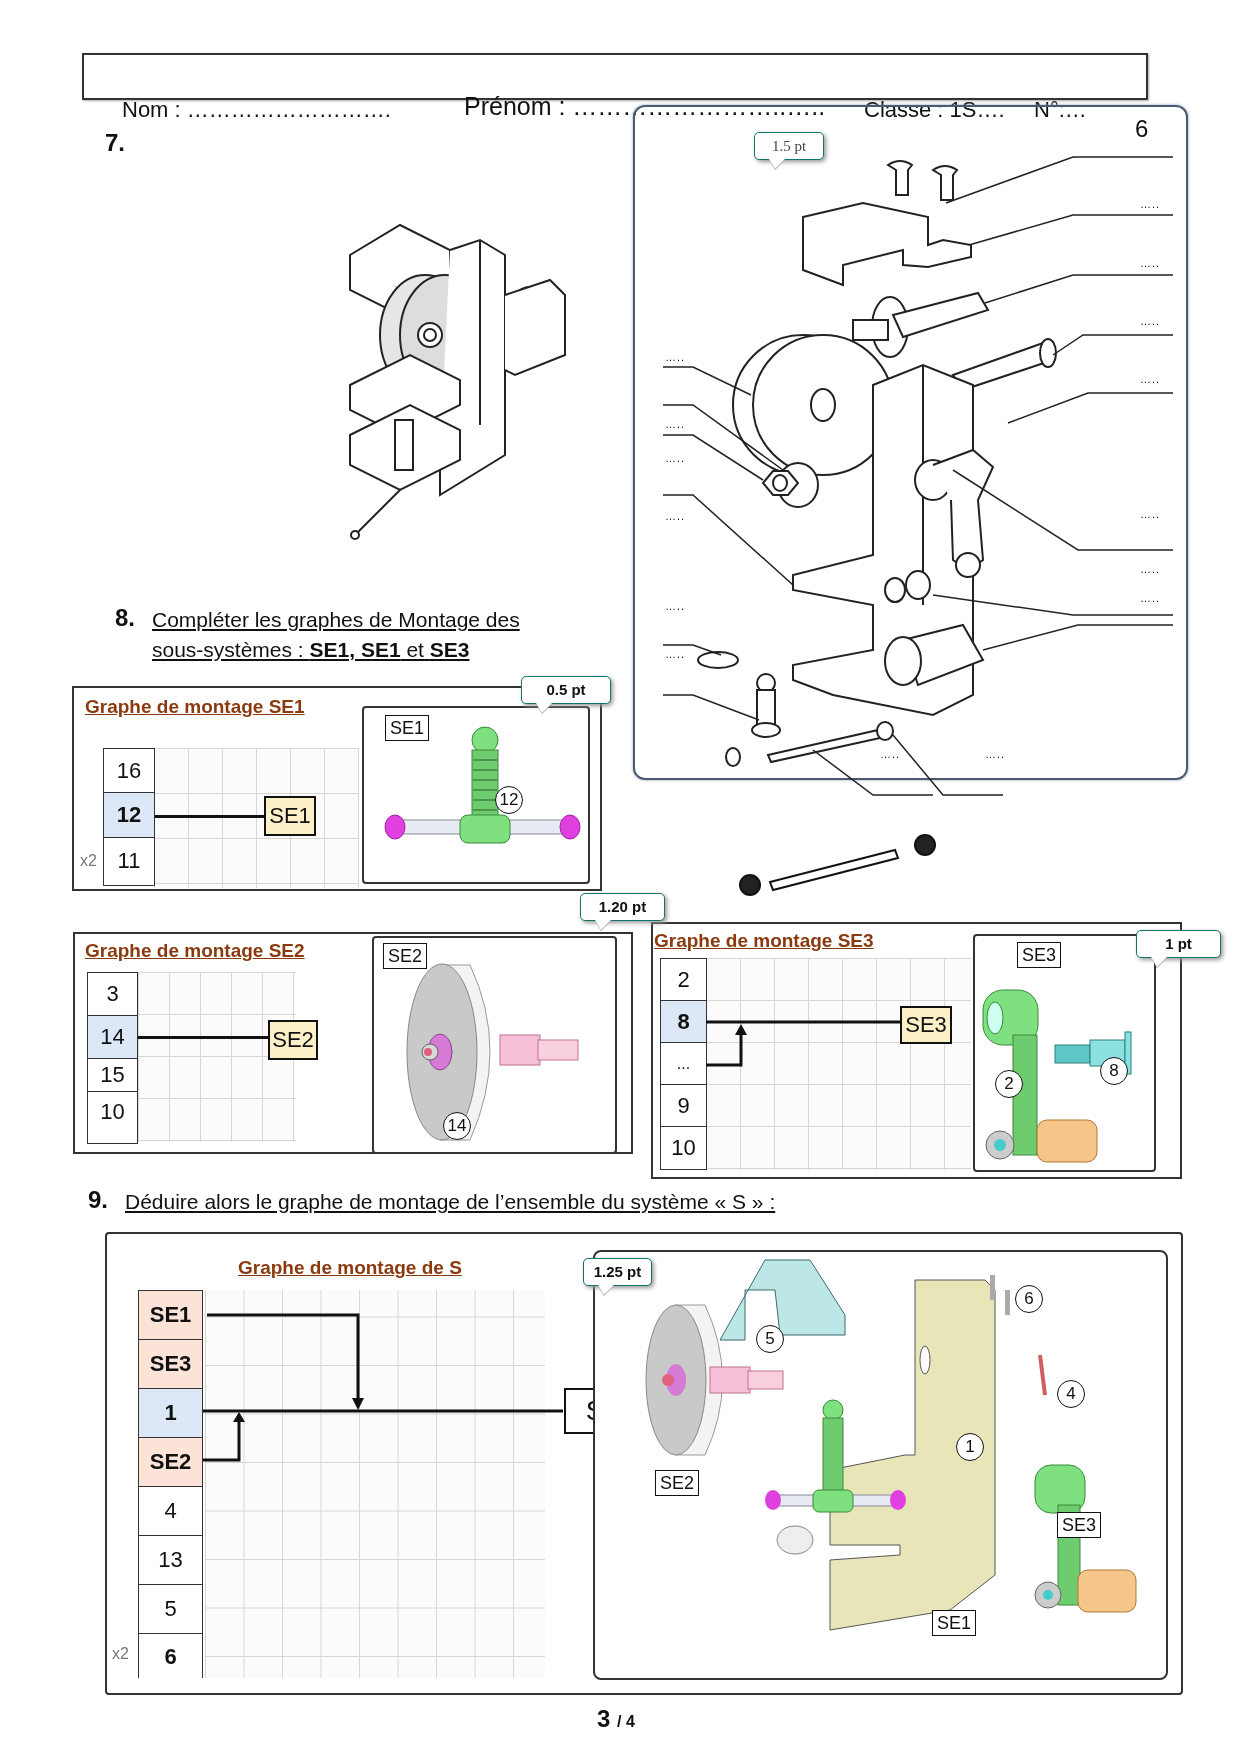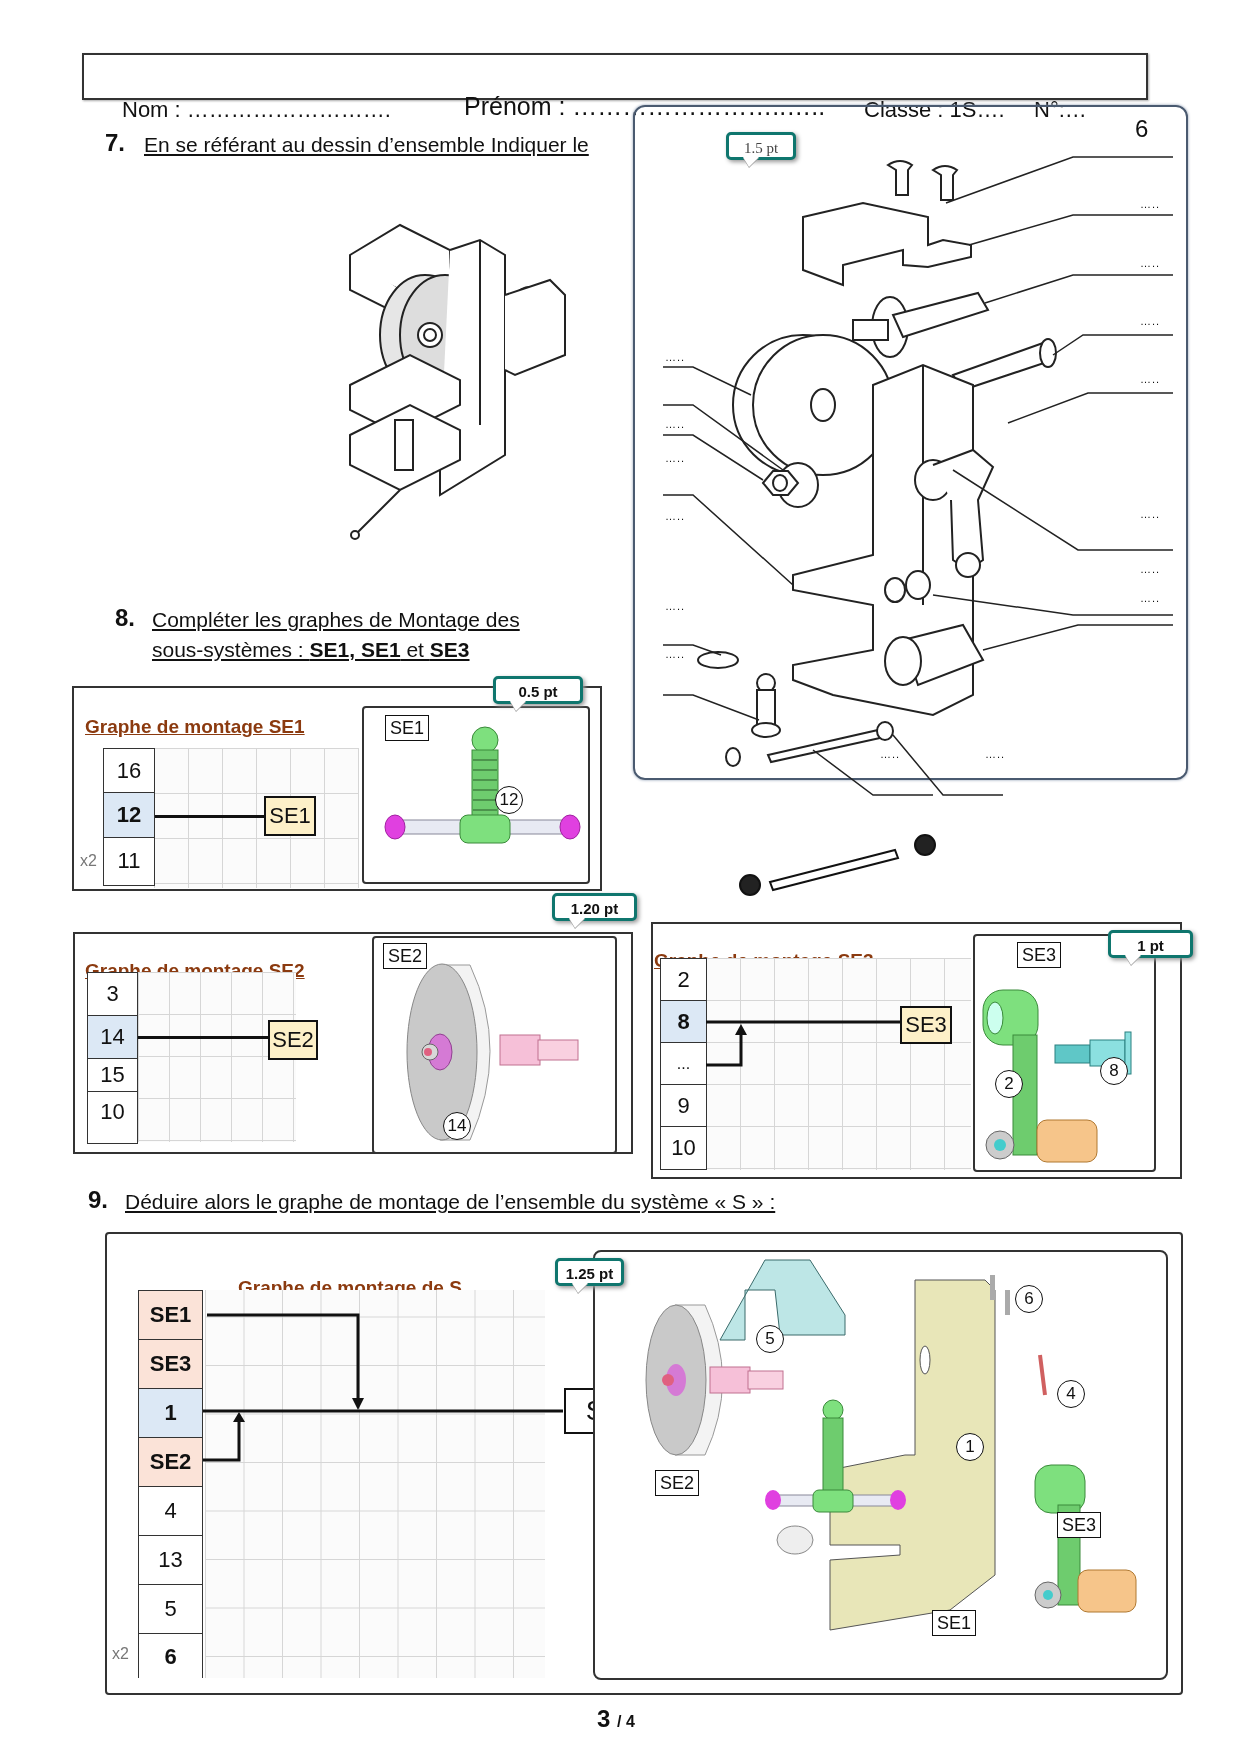--- a/index.html
+++ b/index.html
@@ -6,24 +6,24 @@
   body { width: 1241px; height: 1755px; background: #fff; position: relative; font-family: "Liberation Sans", sans-serif; color: #111; overflow: hidden; }
   .abs { position: absolute; }
   .header-box { left: 82px; top: 53px; width: 1066px; height: 47px; border: 2px solid #333; box-shadow: 1px 1px 2px #aaa; font-size: 22px; }
   .header-box span { position: absolute; top: 12px; margin-top: 30px; }
   .q-title { font-size: 21px; line-height: 30px; }
   .q-num { font-weight: bold; font-size: 24px; position: absolute; }
   .q-text { text-decoration: underline; position: absolute; }
   .panel { border: 2px solid #333; background: #fff; }
   .rounded { border-radius: 10px; }
   .blue-panel { border: 2px solid #4a5a70; border-radius: 12px; box-shadow: 0 0 3px #8898b0; }
-  .callout { border: 3px solid #0f766e; border-radius: 5px; background: #fff; box-shadow: 2px 2px 4px #999; font-weight: bold; font-size: 15px; text-align: center; line-height: 26px; z-index: 5; }
+  .callout { border: 1px solid #0f766e; border-radius: 5px; background: #fff; box-shadow: 2px 2px 4px #999; font-weight: bold; font-size: 15px; text-align: center; line-height: 26px; z-index: 5; margin-left: 28px; }
   .callout.serif { font-family: "Liberation Serif", serif; font-weight: normal; color: #444; }
   .callout::after { content: ""; position: absolute; left: 14px; bottom: -10px; width: 0; height: 0; border-left: 6px solid transparent; border-right: 10px solid transparent; border-top: 10px solid #fff; filter: drop-shadow(0 1px 0 #999); }
-  .graph-title { color: #8b3a0f; font-weight: bold; font-size: 19px; text-decoration: underline; margin-top: 20px; }
+  .graph-title { color: #8b3a0f; font-weight: bold; font-size: 19px; text-decoration: underline; }
   .grid { background-color: #fbfbfb; background-image: linear-gradient(#d6d6d6 1px, transparent 1px), linear-gradient(90deg, #d6d6d6 1px, transparent 1px); }
   .cell-col { border: 1.5px solid #333; }
   .cell { border-bottom: 1.5px solid #333; display: flex; align-items: center; justify-content: center; font-size: 22px; background: #fff; }
   .cell:last-child { border-bottom: none; }
   .cell.base { background: #dce8f5; font-weight: bold; }
   .cell.se { background: #fbe3d8; font-weight: bold; }
   .cell.bold { font-weight: bold; }
   .x2 { color: #777; font-size: 16px; }
   .se-box { border: 2.5px solid #111; background: #fdf0c8; font-size: 22px; display: flex; align-items: center; justify-content: center; }
   .tag { border: 1.5px solid #111; background: #fff; font-size: 18px; padding: 0 4px; line-height: 24px; }
@@ -37,21 +37,20 @@
 
 <div class="abs header-box">
   <span style="left:38px">Nom : ……………………….</span>
   <span style="left:380px;font-size:25px;top:7px">Prénom : ……………………..…..</span>
   <span style="left:780px">Classe : 1S….</span>
   <span style="left:950px">N°:…</span>
 </div>
 
 <div class="abs q-title" style="left:100px;top:128px;width:520px;height:70px">
   <span class="q-num" style="left:5px;top:0">7.</span>
-  <span class="q-text" style="left:44px;top:2px">En se référant au dessin d’ensemble Indiquer le</span>
 </div>
 
 <svg style="left:330px;top:205px" width="280" height="340" viewBox="0 0 280 340">
   <g fill="none" stroke="#222" stroke-width="2">
     <path d="M20 50 L70 20 L120 45 L120 90 L100 100 L70 85 L20 60 Z" fill="#fff"></path>
     <path d="M20 50 L20 85 L70 110 L70 85" fill="#fff"></path>
     <ellipse cx="95" cy="130" rx="45" ry="60" fill="#e6e6e6"></ellipse>
     <ellipse cx="115" cy="130" rx="45" ry="60" fill="#ddd"></ellipse>
     <circle cx="100" cy="130" r="12" fill="#fff"></circle>
     <circle cx="100" cy="130" r="6" fill="#fff"></circle>

